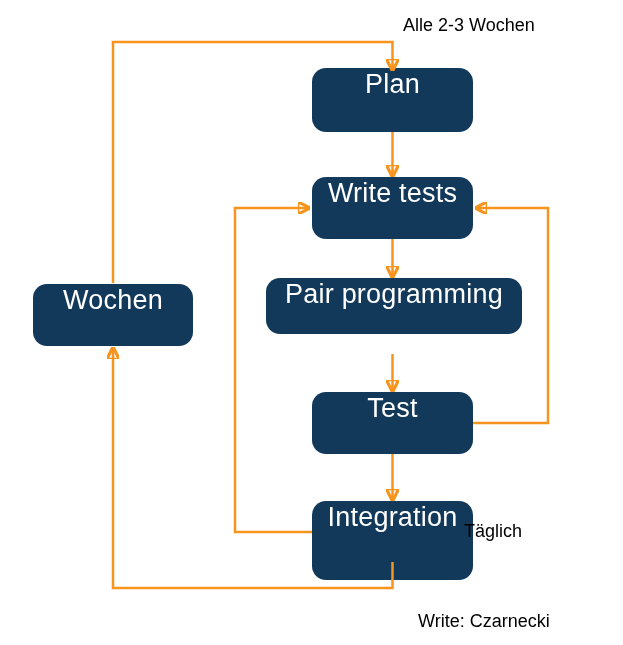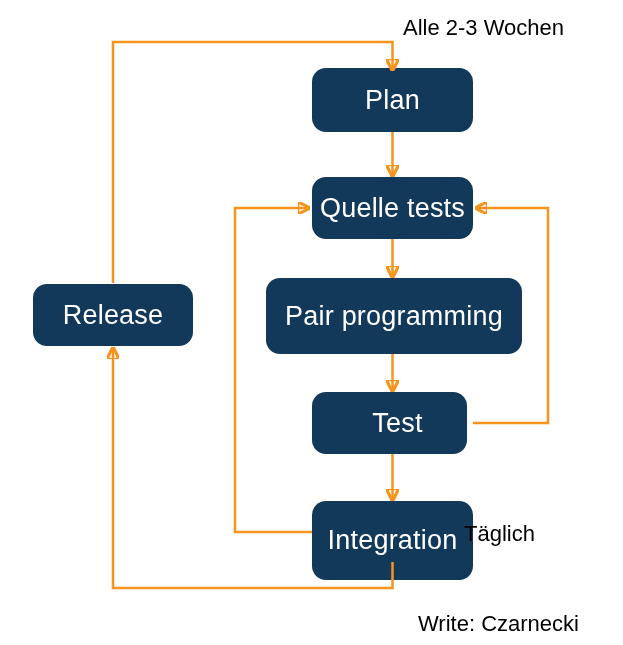--- a/index.html
+++ b/index.html
@@ -31,37 +31,37 @@
   }
   .node {
     position: absolute;
     z-index: 2;
     background: var(--node-fill, #12395a);
     color: var(--node-text, #ffffff);
     border-radius: 14px;
     display: flex;
     flex-direction: column;
     align-items: center;
-    justify-content: center;
+    justify-content: flex-start;
     text-align: center;
     font-size: 27px;
     line-height: 1.22;
     letter-spacing: 0.2px;
   }
   #node-plan        { left: 312px; top: 68px;  width: 161px; height: 64px; }
   #node-write-tests { left: 312px; top: 177px; width: 161px; height: 62px; }
-  #node-pair        { left: 266px; top: 278px; width: 256px; height: 76px; }
-  #node-test        { left: 312px; top: 392px; width: 139px; height: 62px; padding-left: 16px; }
+  #node-pair        { left: 266px; top: 278px; width: 256px; height: 56px; }
+  #node-test        { left: 312px; top: 392px; width: 161px; height: 62px; }
   #node-integration { left: 312px; top: 501px; width: 161px; height: 79px; }
   #node-release     { left: 33px;  top: 284px; width: 160px; height: 62px; }
   .annotation {
     position: absolute;
     z-index: 2;
     color: var(--text, #000000);
-    font-size: 22px;
+    font-size: 18px;
     white-space: nowrap;
   }
   #label-cycle  { left: 403px; top: 15px;  }
   #label-daily  { left: 464px; top: 521px; }
   #label-source { left: 418px; top: 611px; }
 </style>
 </head>
 <body>
 
 <div class="canvas">
@@ -80,37 +80,37 @@
     <path d="M473,423 L548,423 L548,208 L476,208" marker-end="url(#ah)"></path>
     <path d="M312,532 L235,532 L235,208 L309,208" marker-end="url(#ah)"></path>
     <path d="M392.5,562 L392.5,588 L113,588 L113,348" marker-end="url(#ah)"></path>
   </svg>
 
   <div class="node" id="node-plan">
     <span>Plan</span>
   </div>
 
   <div class="node" id="node-write-tests">
-    <span>Quelle tests</span>
+    <span>Write tests</span>
   </div>
 
   <div class="node" id="node-pair">
     <span>Pair programming</span>
   </div>
 
   <div class="node" id="node-test">
     <span>Test</span>
   </div>
 
   <div class="node" id="node-integration">
     <span>Integration</span>
   </div>
 
   <div class="node" id="node-release">
-    <span>Release</span>
+    <span>Wochen</span>
   </div>
 
   <div class="annotation" id="label-cycle">Alle 2-3 Wochen</div>
 
   <div class="annotation" id="label-daily">Täglich</div>
 
   <div class="annotation" id="label-source">Write: Czarnecki</div>
 
 </div>
 

